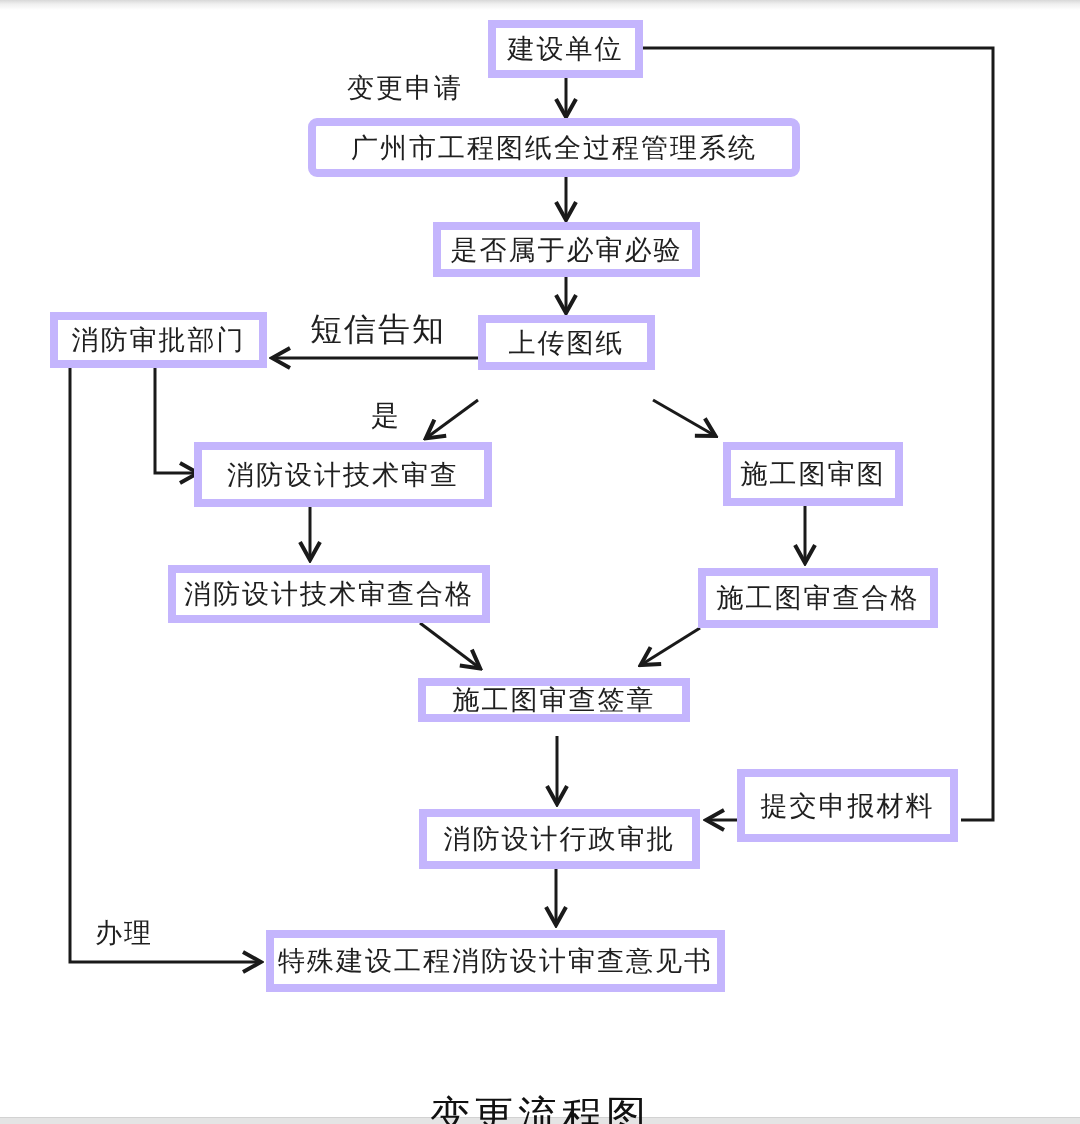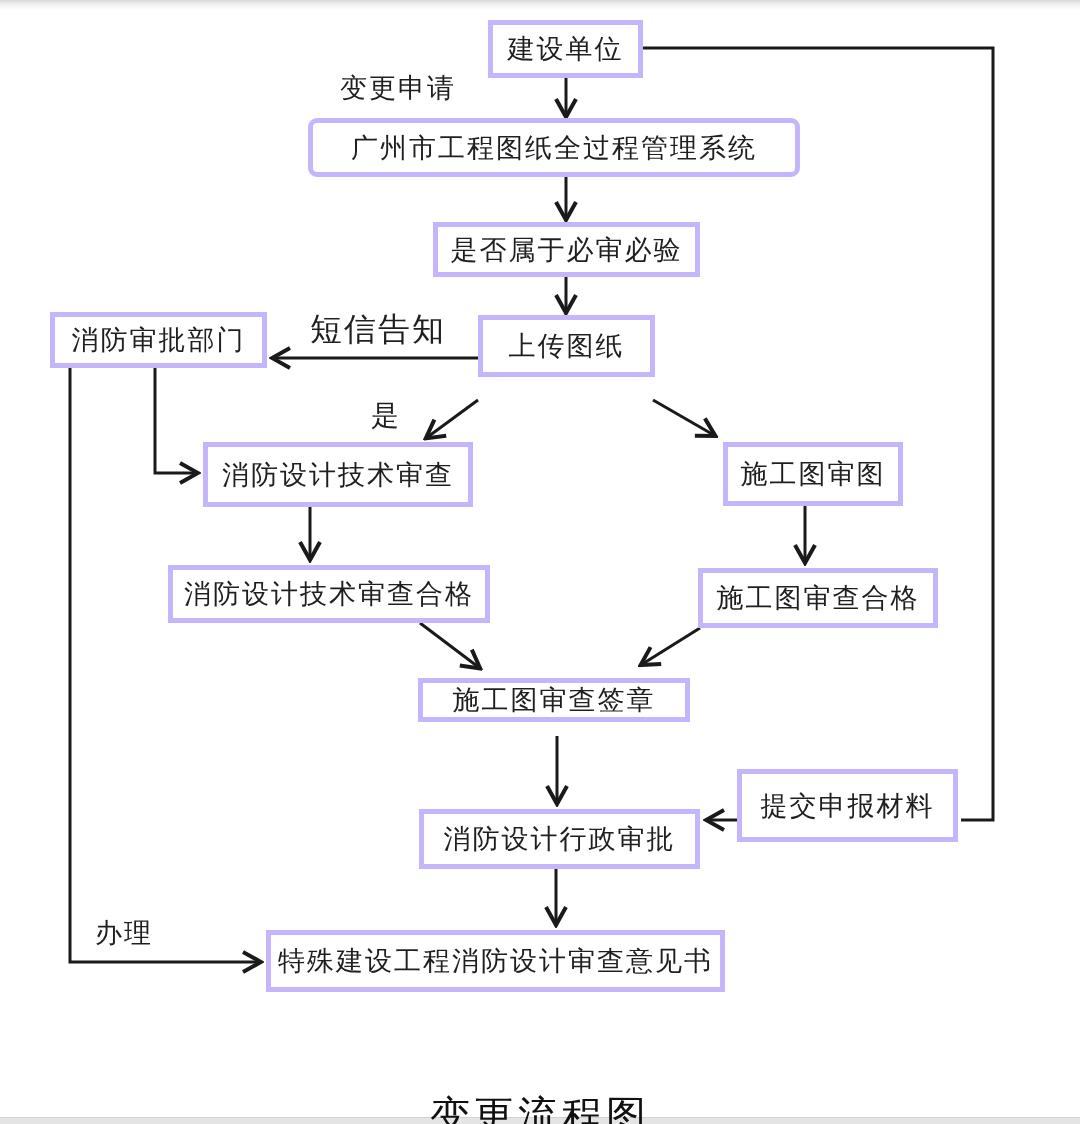--- a/index.html
+++ b/index.html
@@ -12,21 +12,21 @@
     position:absolute;left:0;top:0;width:1080px;height:10px;
     background:linear-gradient(to bottom,#d8d8d8 0%,#efefef 40%,#ffffff 100%);
   }
   .bottom-edge{
     position:absolute;left:0;top:1117px;width:1080px;height:7px;
     background:#e4e4e4;border-top:1px solid #d2d2d2;box-sizing:border-box;
   }
   svg.wires{position:absolute;left:0;top:0;}
   .node{
     position:absolute;box-sizing:border-box;
-    border:5px solid #c4b5fd;background:#ffffff;
+    border:8px solid #c4b5fd;background:#ffffff;
     display:flex;align-items:center;justify-content:center;
     font-size:27px;color:#1f1f1f;letter-spacing:2px;
     white-space:nowrap;z-index:2;
   }
   .node.rounded{border-radius:9px;}
   .edge-label{
     position:absolute;color:#1f1f1f;font-size:27px;letter-spacing:2px;
     white-space:nowrap;z-index:3;background:transparent;
   }
   .diagram-title{
@@ -65,41 +65,41 @@
     <path d="M556,869 V921" marker-end="url(#arr)"></path>
   </g>
 </svg>
 
 <div class="node" style="left:488px;top:20px;width:155px;height:58px">建设单位</div>
 
 <div class="node rounded" style="left:308px;top:118px;width:492px;height:59px">广州市工程图纸全过程管理系统</div>
 
 <div class="node" style="left:433px;top:222px;width:267px;height:55px">是否属于必审必验</div>
 
-<div class="node" style="left:478px;top:315px;width:177px;height:62px">上传图纸</div>
+<div class="node" style="left:478px;top:315px;width:177px;height:55px">上传图纸</div>
 
 <div class="node" style="left:50px;top:312px;width:217px;height:56px">消防审批部门</div>
 
-<div class="node" style="left:203px;top:442px;width:270px;height:65px">消防设计技术审查</div>
+<div class="node" style="left:194px;top:442px;width:298px;height:65px">消防设计技术审查</div>
 
 <div class="node" style="left:723px;top:442px;width:180px;height:64px">施工图审图</div>
 
 <div class="node" style="left:168px;top:565px;width:322px;height:58px">消防设计技术审查合格</div>
 
 <div class="node" style="left:698px;top:568px;width:240px;height:60px">施工图审查合格</div>
 
 <div class="node" style="left:418px;top:678px;width:272px;height:44px">施工图审查签章</div>
 
 <div class="node" style="left:737px;top:769px;width:221px;height:73px">提交申报材料</div>
 
 <div class="node" style="left:419px;top:809px;width:281px;height:60px">消防设计行政审批</div>
 
 <div class="node" style="left:266px;top:930px;width:459px;height:62px">特殊建设工程消防设计审查意见书</div>
 
-<div class="edge-label" style="left:340px;top:70px;">变更申请</div>
+<div class="edge-label" style="left:347px;top:70px;">变更申请</div>
 
 <div class="edge-label" style="left:310px;top:308px;font-size:32px">短信告知</div>
 
 <div class="edge-label" style="left:371px;top:397px;font-size:28px">是</div>
 
 <div class="edge-label" style="left:95px;top:915px;">办理</div>
 
 <div class="diagram-title">变更流程图</div>
 
 </body></html>

